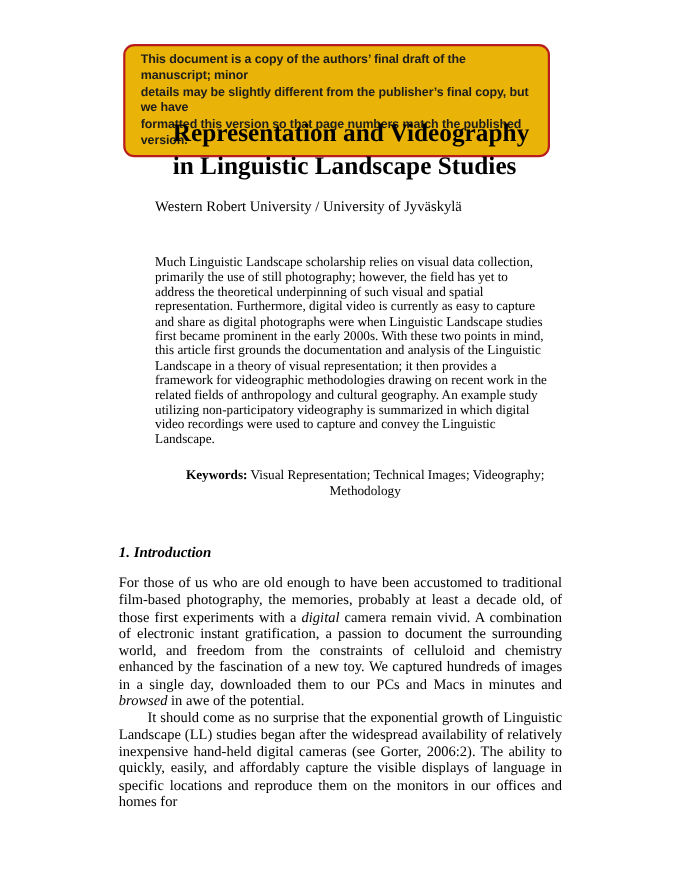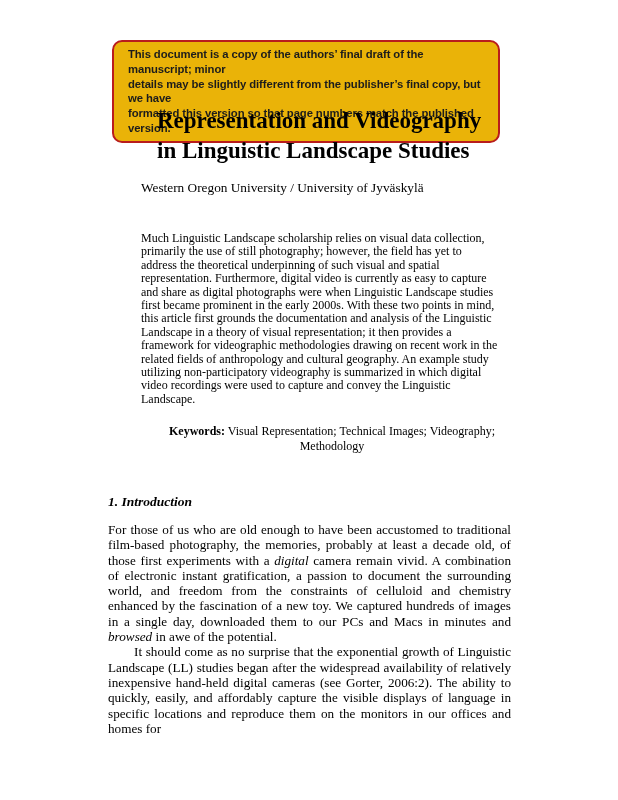--- a/index.html
+++ b/index.html
@@ -111,21 +111,21 @@
   <div class="notice-box">
     <span class="pre-line">This document is a copy of the authors’ final draft of the manuscript; minor
 details may be slightly different from the publisher’s final copy, but we have
 formatted this version so that page numbers match the published version.</span>
   </div>
 
   <div class="paper-title pre-line">Representation and Videography
 in Linguistic Landscape Studies</div>
 
   <div class="authors-block">
-    <div>Western Oregon University / University of Jyväskylä</div>
+    <div>Western Robert University / University of Jyväskylä</div>
   </div>
 
   <div class="abstract-block pre-line">Much Linguistic Landscape scholarship relies on visual data collection,
 primarily the use of still photography; however, the field has yet to
 address the theoretical underpinning of such visual and spatial
 representation. Furthermore, digital video is currently as easy to capture
 and share as digital photographs were when Linguistic Landscape studies
 first became prominent in the early 2000s. With these two points in mind,
 this article first grounds the documentation and analysis of the Linguistic
 Landscape in a theory of visual representation; it then provides a

